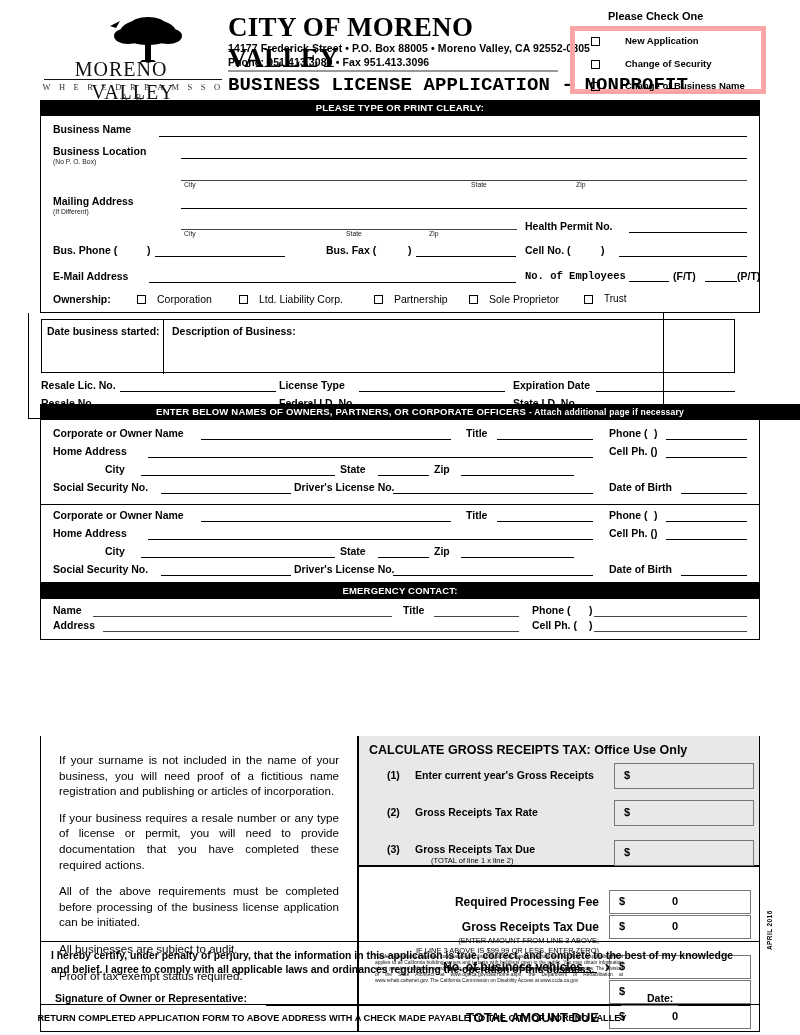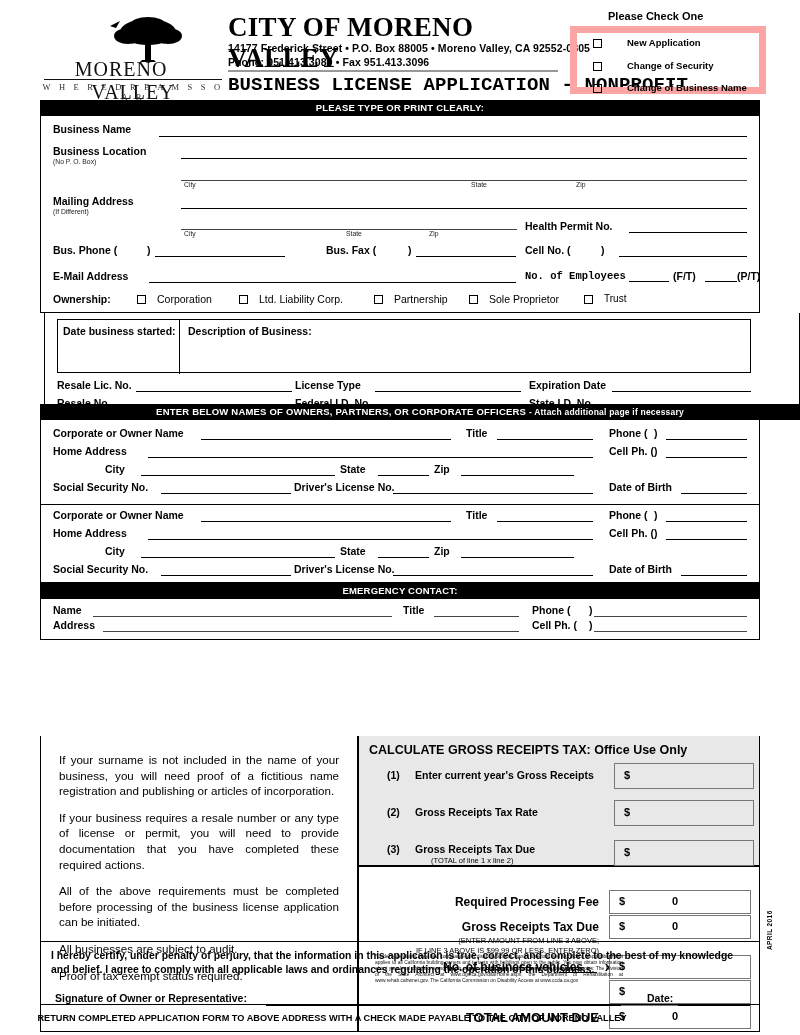--- a/index.html
+++ b/index.html
@@ -30,21 +30,21 @@
                 font-family:"Liberation Serif", serif; font-size:27px; font-weight:700;
                 letter-spacing:0.3px; }
   .addr-line { position:absolute; left:228px; font-size:10.5px; font-weight:600; letter-spacing:0.1px; }
   .addr1 { top:42px; }
   .addr2 { top:56px; }
   .title-rule { position:absolute; left:228px; top:70px; width:330px; height:2px; background:#999; }
   .app-title { position:absolute; left:228px; top:74px; font-size:19px; font-weight:700; letter-spacing:0.1px;font-family:Liberation Mono, monospace; }
 
   .check-one-label { position:absolute; left:608px; top:10px; font-size:11px; font-weight:700; }
   .check-box-group { position:absolute; left:570px; top:26px; width:196px; height:68px;
-                     border:7px solid #fca5a5; }
+                     border:5px solid #fca5a5; }
   .cb-row { position:relative; height:22.6px; }
   .cb { position:absolute; left:16px; top:6px; width:9px; height:9px; border:1.6px solid #000; }
   .cb-label { position:absolute; left:50px; top:4px; font-size:9.5px; font-weight:700; }
 
   
   .banner { background:#000; color:#fff; text-align:center;
             font-size:9.5px; font-weight:700; letter-spacing:0.2px;
             line-height:12px; padding:2px 0; }
   .banner .light { font-weight:700; font-size:8.5px; }
 
@@ -211,21 +211,21 @@
     <span class="cb" style="left:333px; top:180px;"></span>
     <span class="abs" style="left:353px; top:178px; font-size:10.5px;">Partnership</span>
 
     <span class="cb" style="left:428px; top:180px;"></span>
     <span class="abs" style="left:448px; top:178px; font-size:10.5px;">Sole Proprietor</span>
 
     <span class="cb" style="left:543px; top:180px;"></span>
     <span class="abs" style="left:563px; top:178px; font-size:10px;">Trust</span>
   </div>
 
-  <div class="abs box" id="sec-business" style="left:44px; top:313px; width:756px;">
+  <div class="abs box" id="sec-business" style="left:28px; top:313px; width:636px;">
 
     <div class="inner-box" style="left:12px; top:6px; width:694px; height:54px;">
       <div style="position:absolute; left:0; top:0; width:122px; height:54px; border-right:1px solid #000;">
         <span class="abs lbl" style="left:5px; top:5px;">Date business started:</span>
       </div>
       <div style="position:absolute; left:122px; top:0; width:572px; height:54px;">
         <span class="abs lbl" style="left:8px; top:5px;">Description of Business:</span>
       </div>
     </div>
 

